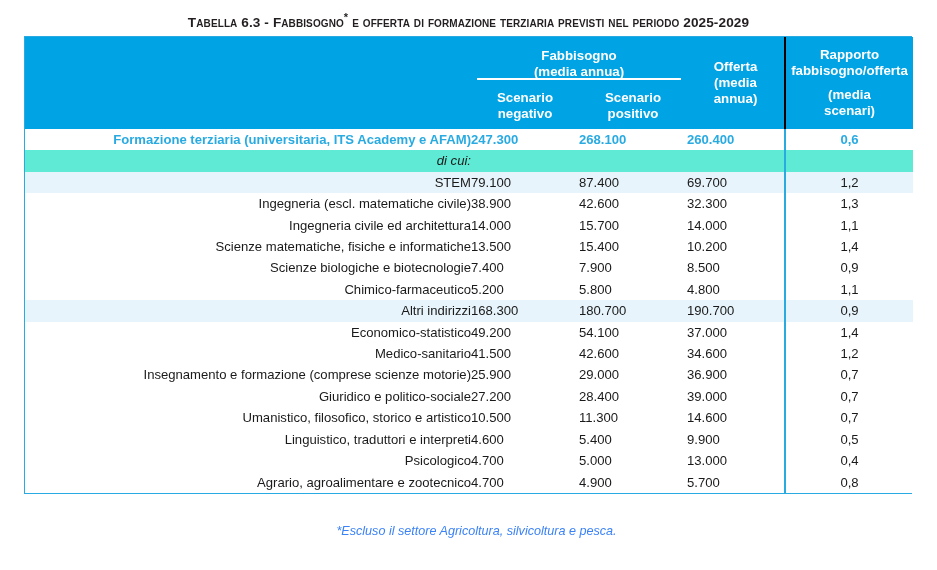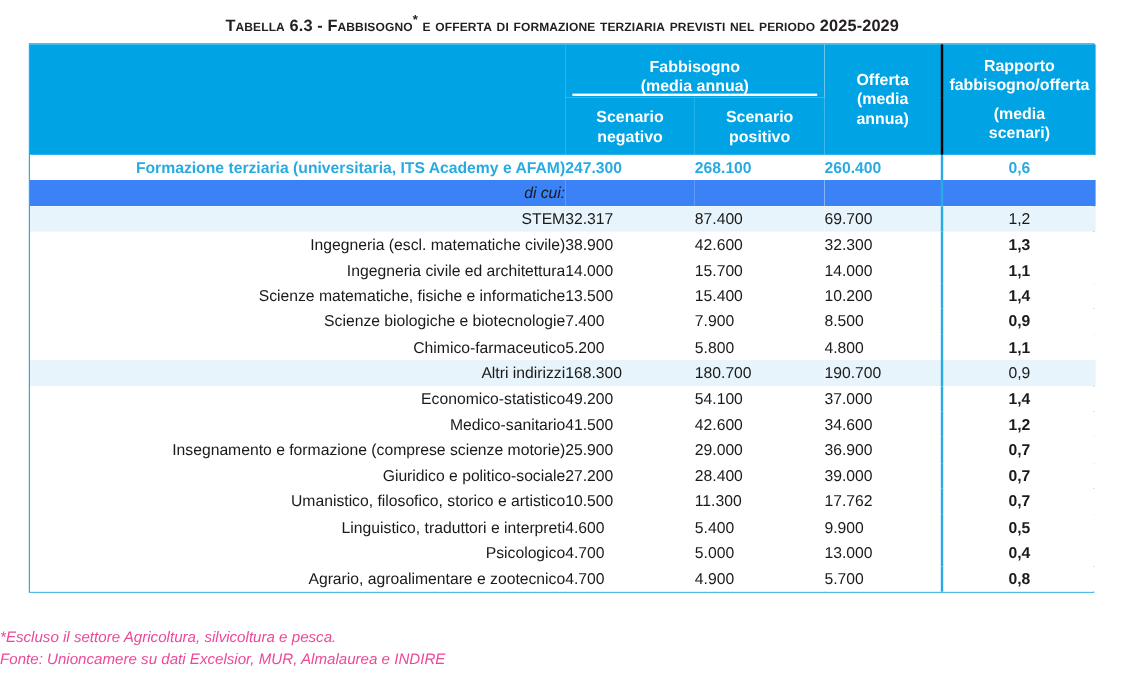--- a/index.html
+++ b/index.html
@@ -92,40 +92,41 @@
     line-height: 21.4px;
     font-size: 13.1px;
     white-space: nowrap;
     overflow: hidden;
   }
   td.lbl { text-align: right;  padding-left: 8px; margin-left: 40px; }
   td.num { text-align: left; padding-right: 13px; }
   td.rap { text-align: center; }
 
   tr.r-total td { color: #29abe2; font-weight: bold; background: #ffffff; }
-  tr.r-dicui td { background: #3b82f6; font-style: italic; color: #1a1a1a; }
+  tr.r-dicui td { background: #5eead4; font-style: italic; color: #1a1a1a; }
   tr.r-group td { background: #e7f4fb; font-weight: normal; color: #1a1a1a; }
   tr.r-plain td { background: #ffffff; }
 
   
-  td.div-left, .hdr-div-left { border-left: 2px solid #29abe2; font-weight: bold; }
+  td.div-left, .hdr-div-left { border-left: 2px solid #29abe2; }
 
   
   #table-wrap {
     border: 1.5px solid #29abe2;
   }
 
   
   #notes {
     position: absolute;
-    left: 0; right: 0;
+    left: 16px; right: 0;
     top: 523px;
+    text-align: center;
     font-style: italic;
     font-size: 12.6px;
-    color: #ec4899;
+    color: #3b82f6;
     line-height: 17.5px;
   }
 </style>
 </head>
 <body>
 
 <div id="page">
 
   <div id="title">
     <span class="sc">Tabella 6.3 - </span><span class="sc">Fabbisogno</span><span class="sup">*</span><span class="sc"> e offerta di formazione terziaria previsti nel periodo </span><span>2025-2029</span>
@@ -192,21 +193,21 @@
           </tr>
           <tr class="r-dicui">
             <td class="lbl">di cui:</td>
             <td class="num"></td>
             <td class="num"></td>
             <td class="num"></td>
             <td class="rap div-left"></td>
           </tr>
           <tr class="r-group">
             <td class="lbl">STEM</td>
-            <td class="num">32.317</td>
+            <td class="num">79.100</td>
             <td class="num">87.400</td>
             <td class="num">69.700</td>
             <td class="rap div-left">1,2</td>
           </tr>
           <tr class="r-plain">
             <td class="lbl">Ingegneria (escl. matematiche civile)</td>
             <td class="num">38.900</td>
             <td class="num">42.600</td>
             <td class="num">32.300</td>
             <td class="rap div-left">1,3</td>
@@ -271,21 +272,21 @@
             <td class="lbl">Giuridico e politico-sociale</td>
             <td class="num">27.200</td>
             <td class="num">28.400</td>
             <td class="num">39.000</td>
             <td class="rap div-left">0,7</td>
           </tr>
           <tr class="r-plain">
             <td class="lbl">Umanistico, filosofico, storico e artistico</td>
             <td class="num">10.500</td>
             <td class="num">11.300</td>
-            <td class="num">17.762</td>
+            <td class="num">14.600</td>
             <td class="rap div-left">0,7</td>
           </tr>
           <tr class="r-plain">
             <td class="lbl">Linguistico, traduttori e interpreti</td>
             <td class="num">4.600</td>
             <td class="num">5.400</td>
             <td class="num">9.900</td>
             <td class="rap div-left">0,5</td>
           </tr>
           <tr class="r-plain">
@@ -301,16 +302,15 @@
             <td class="num">4.900</td>
             <td class="num">5.700</td>
             <td class="rap div-left">0,8</td>
           </tr>
         </tbody>
     </table>
   </div>
 
   <div id="notes">
     <div>*Escluso il settore Agricoltura, silvicoltura e pesca.</div>
-    <div>Fonte: Unioncamere su dati Excelsior, MUR, Almalaurea e INDIRE</div>
   </div>
 
 </div>
 
 </body></html>

